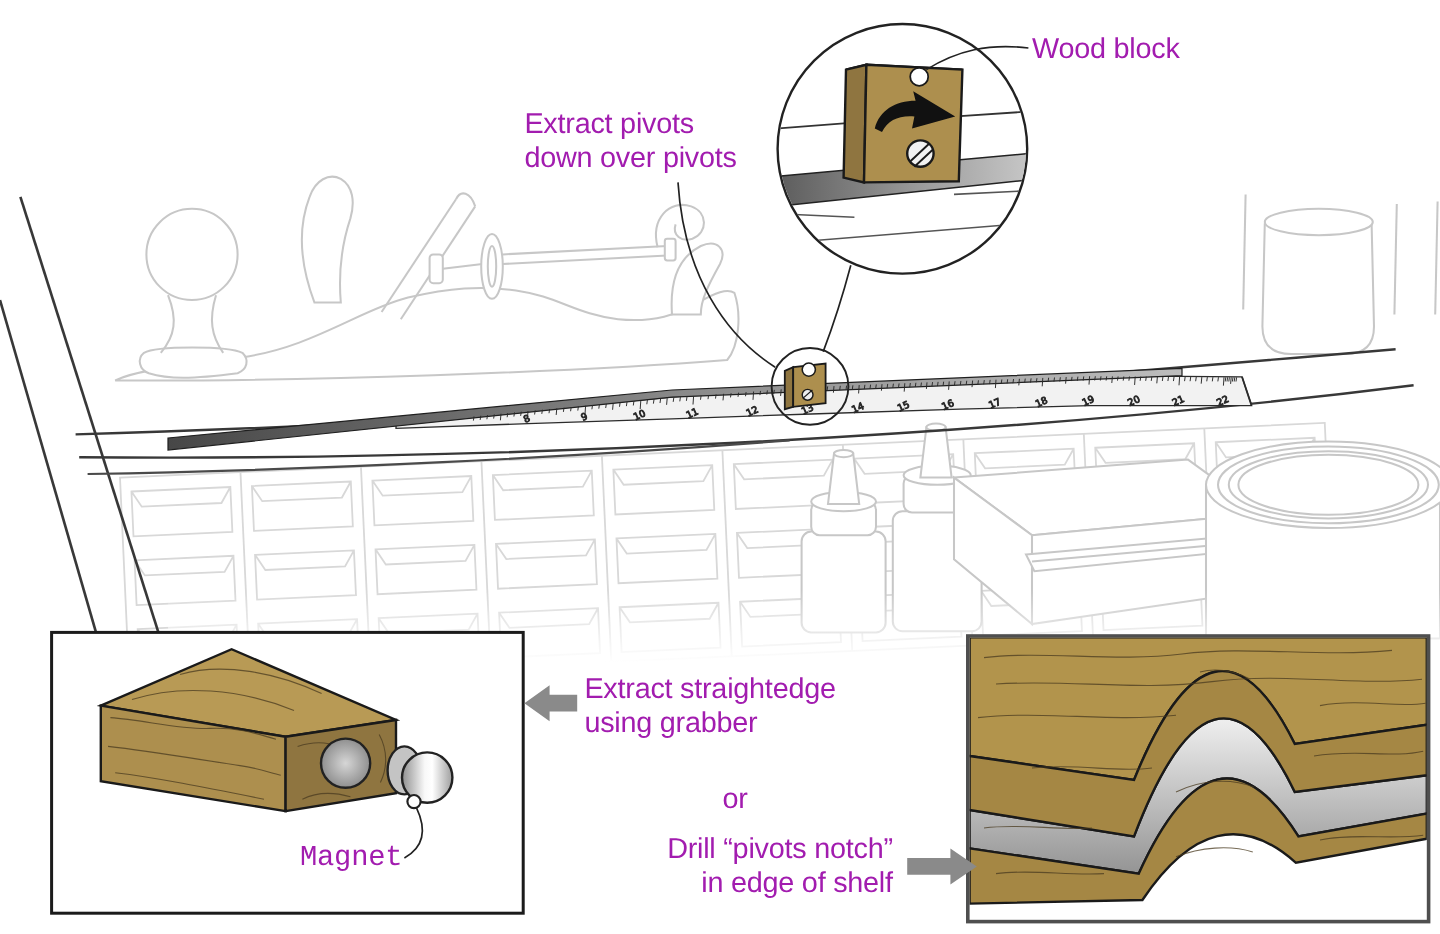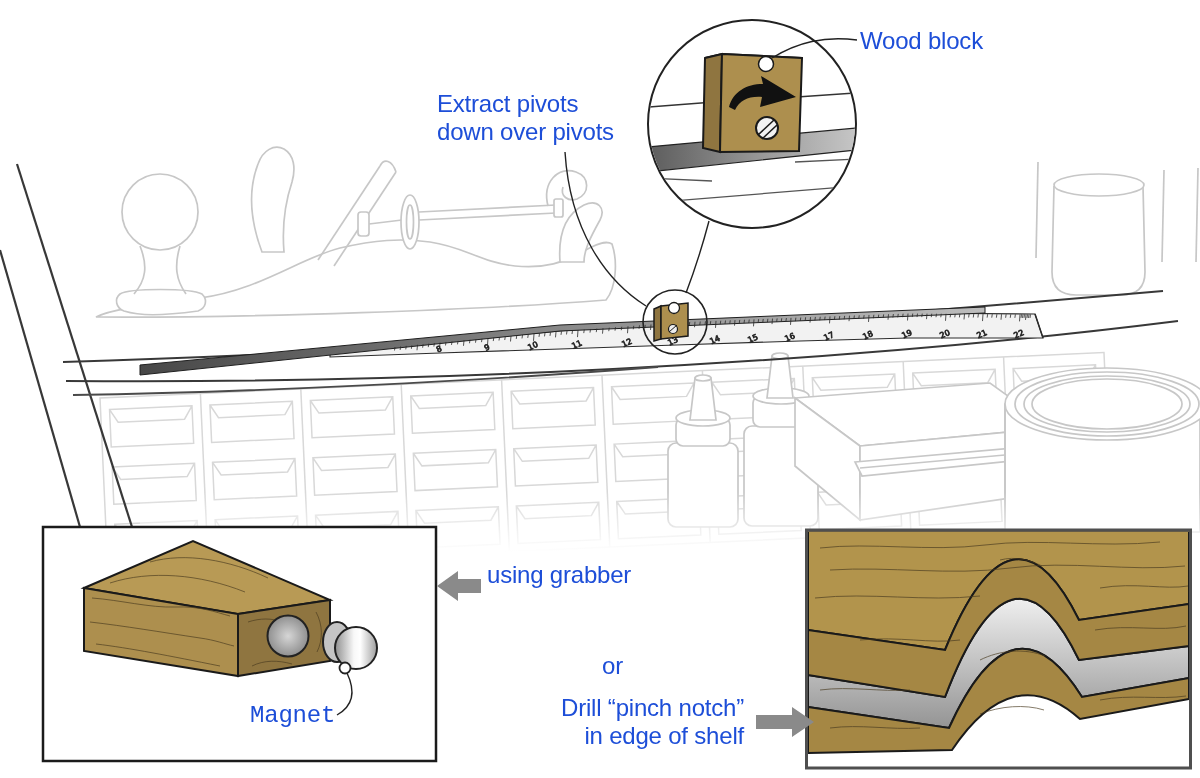--- a/index.html
+++ b/index.html
@@ -1,19 +1,19 @@
 <!DOCTYPE html>
 <html><head>
 <meta charset="utf-8">
 <style>
   html,body{margin:0;padding:0;background:#fff;}
   .canvas{position:relative;width:1200px;height:778px;background:#fff;overflow:hidden;
           font-family:"Liberation Sans", sans-serif;color:#2b2b2b;}
   svg{position:absolute;left:0;top:0;}
-  .lbl{position:absolute;font-size:24px;line-height:28px;letter-spacing:-0.2px;color:#1d4ed8;white-space:nowrap;}
+  .lbl{position:absolute;font-size:24px;line-height:28px;letter-spacing:-0.2px;color:#a21caf;white-space:nowrap;}
   .ruler-num{font:8px "DejaVu Sans", sans-serif;fill:#1a1a1a;text-anchor:middle;}
   .grain{fill:none;stroke:#4a3b20;stroke-width:0.9;opacity:0.75;}
   .sketch{stroke:#c7c7c7;stroke-width:1.7;fill:none;}
   .sketchf{stroke:#c7c7c7;stroke-width:1.7;fill:#ffffff;}
 </style>
 </head>
 <body>
 
 <div class="canvas">
 <svg width="1200" height="778" viewBox="0 0 1200 778">
@@ -407,21 +407,22 @@
   </g>
   <polygon points="814,722 792,707 792,715 756,715 756,729 792,729 792,737" fill="#8a8a8a"></polygon>
 </svg>
 
 <div class="lbl" style="left:437px;top:90px;">
   <div>Extract pivots</div>
   <div>down over pivots</div>
 </div>
 <div class="lbl" style="left:860px;top:27px;">Wood block</div>
 <div class="lbl" style="left:487px;top:561px;">
+  <div>Extract straightedge</div>
   <div>using grabber</div>
 </div>
 <div class="lbl" style="left:602px;top:652px;">or</div>
 <div class="lbl" style="left:520px;top:694px;width:224px;text-align:right;">
-  <div>Drill “pinch notch”</div>
+  <div>Drill “pivots notch”</div>
   <div>in edge of shelf</div>
 </div>
 <div class="lbl" style="left:250px;top:702px;font-family:Liberation Mono, monospace;">Magnet</div>
 </div>
 
 </body></html>

